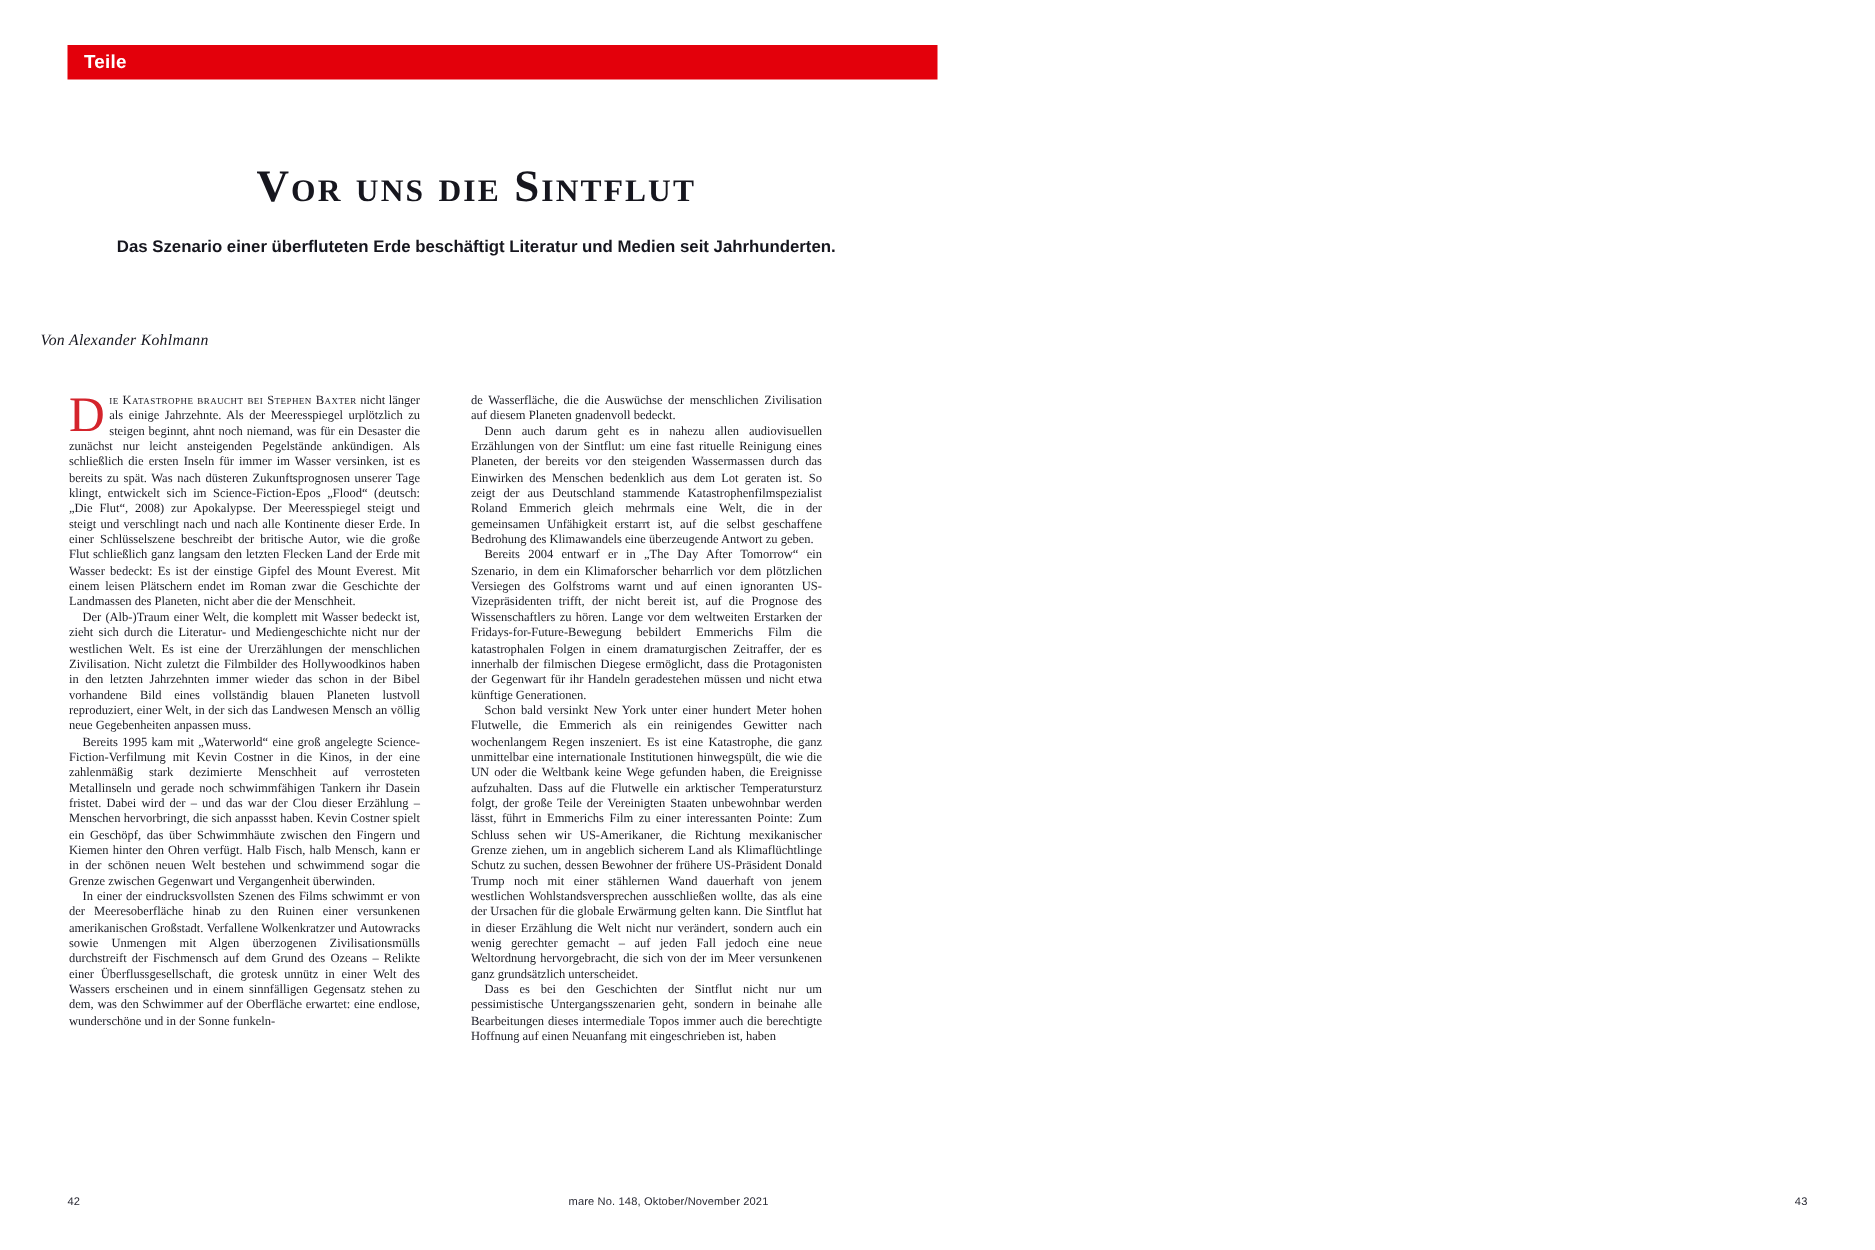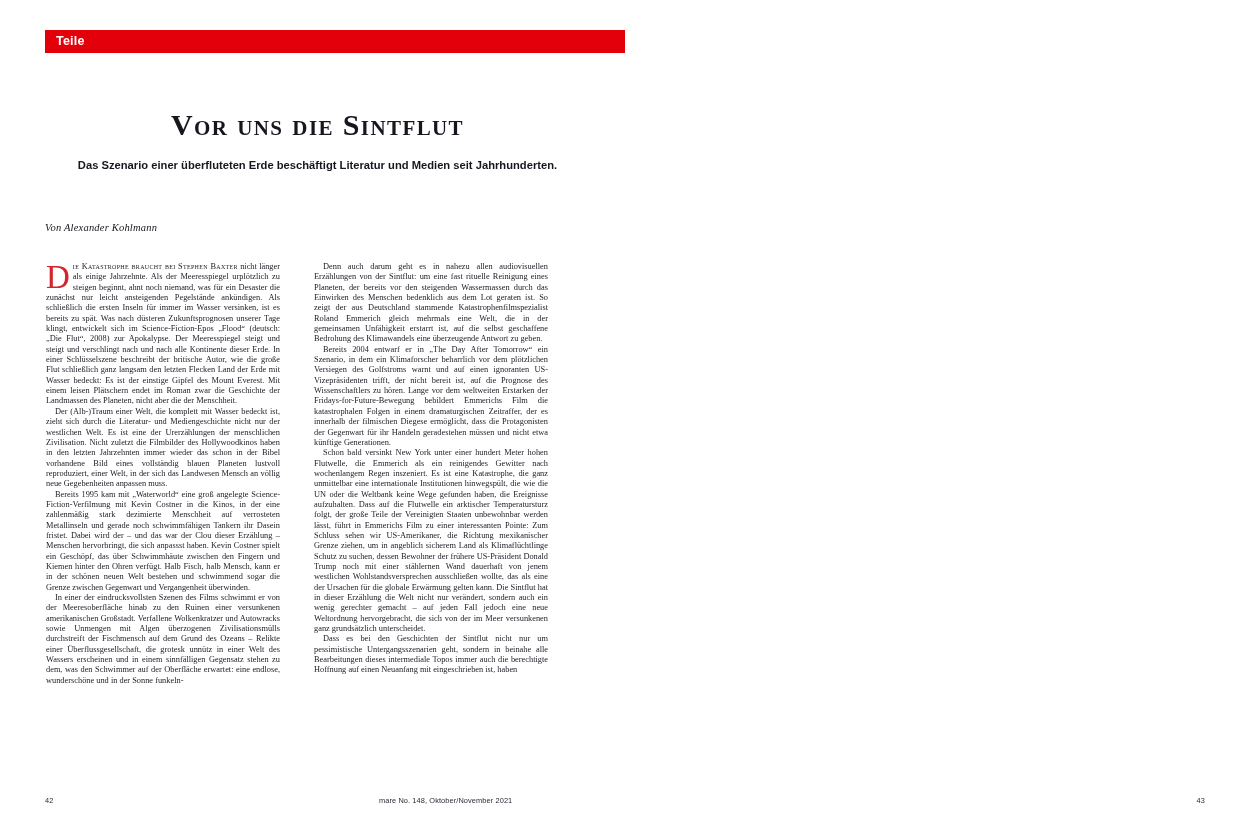--- a/index.html
+++ b/index.html
@@ -72,21 +72,21 @@
   .standfirst {
     font-family: "Liberation Sans", sans-serif;
     font-weight: bold;
     font-size: 11.2px;
     line-height: 15.5px;
     color: #16161e;
     margin: 16px;
   }
   .byline {
     position: absolute;
-    left: 45px;
+    left: 27px;
     top: 222px;
     font-family: "Liberation Serif", serif;
     font-style: italic;
     font-size: 10.5px;
     color: #16161e;
     letter-spacing: 0.2px;
   }
 
   
   .col {
@@ -160,20 +160,21 @@
     <div class="col col-1">
       <p class="first">
         <span class="dropcap">D</span><span class="smallcaps">ie Katastrophe braucht bei Stephen Baxter</span><span> nicht länger als einige Jahrzehnte. Als der Meeresspiegel urplötzlich zu steigen beginnt, ahnt noch niemand, was für ein Desaster die zunächst nur leicht ansteigenden Pegelstände ankündigen. Als schließlich die ersten Inseln für immer im Wasser versinken, ist es bereits zu spät. Was nach düsteren Zukunftsprognosen unserer Tage klingt, entwickelt sich im Science-Fiction-Epos „Flood“ (deutsch: „Die Flut“, 2008) zur Apokalypse. Der Meeresspiegel steigt und steigt und verschlingt nach und nach alle Kontinente dieser Erde. In einer Schlüsselszene beschreibt der britische Autor, wie die große Flut schließlich ganz langsam den letzten Flecken Land der Erde mit Wasser bedeckt: Es ist der einstige Gipfel des Mount Everest. Mit einem leisen Plätschern endet im Roman zwar die Geschichte der Landmassen des Planeten, nicht aber die der Menschheit.</span>
       </p>
       <p>Der (Alb-)Traum einer Welt, die komplett mit Wasser bedeckt ist, zieht sich durch die Literatur- und Mediengeschichte nicht nur der westlichen Welt. Es ist eine der Urerzählungen der menschlichen Zivilisation. Nicht zuletzt die Filmbilder des Hollywoodkinos haben in den letzten Jahrzehnten immer wieder das schon in der Bibel vorhandene Bild eines vollständig blauen Planeten lustvoll reproduziert, einer Welt, in der sich das Landwesen Mensch an völlig neue Gegebenheiten anpassen muss.</p>
       <p>Bereits 1995 kam mit „Waterworld“ eine groß angelegte Science-Fiction-Verfilmung mit Kevin Costner in die Kinos, in der eine zahlenmäßig stark dezimierte Menschheit auf verrosteten Metallinseln und gerade noch schwimmfähigen Tankern ihr Dasein fristet. Dabei wird der – und das war der Clou dieser Erzählung – Menschen hervorbringt, die sich anpassst haben. Kevin Costner spielt ein Geschöpf, das über Schwimmhäute zwischen den Fingern und Kiemen hinter den Ohren verfügt. Halb Fisch, halb Mensch, kann er in der schönen neuen Welt bestehen und schwimmend sogar die Grenze zwischen Gegenwart und Vergangenheit überwinden.</p>
       <p>In einer der eindrucksvollsten Szenen des Films schwimmt er von der Meeresoberfläche hinab zu den Ruinen einer versunkenen amerikanischen Großstadt. Verfallene Wolkenkratzer und Autowracks sowie Unmengen mit Algen überzogenen Zivilisationsmülls durchstreift der Fischmensch auf dem Grund des Ozeans – Relikte einer Überflussgesellschaft, die grotesk unnütz in einer Welt des Wassers erscheinen und in einem sinnfälligen Gegensatz stehen zu dem, was den Schwimmer auf der Oberfläche erwartet: eine endlose, wunderschöne und in der Sonne funkeln-</p>
     </div>
 
     <div class="col col-2">
+      <p class="first">de Wasserfläche, die die Auswüchse der menschlichen Zivilisation auf diesem Planeten gnadenvoll bedeckt.</p>
       <p>Denn auch darum geht es in nahezu allen audiovisuellen Erzählungen von der Sintflut: um eine fast rituelle Reinigung eines Planeten, der bereits vor den steigenden Wassermassen durch das Einwirken des Menschen bedenklich aus dem Lot geraten ist. So zeigt der aus Deutschland stammende Katastrophenfilmspezialist Roland Emmerich gleich mehrmals eine Welt, die in der gemeinsamen Unfähigkeit erstarrt ist, auf die selbst geschaffene Bedrohung des Klimawandels eine überzeugende Antwort zu geben.</p>
       <p>Bereits 2004 entwarf er in „The Day After Tomorrow“ ein Szenario, in dem ein Klimaforscher beharrlich vor dem plötzlichen Versiegen des Golfstroms warnt und auf einen ignoranten US-Vizepräsidenten trifft, der nicht bereit ist, auf die Prognose des Wissenschaftlers zu hören. Lange vor dem weltweiten Erstarken der Fridays-for-Future-Bewegung bebildert Emmerichs Film die katastrophalen Folgen in einem dramaturgischen Zeitraffer, der es innerhalb der filmischen Diegese ermöglicht, dass die Protagonisten der Gegenwart für ihr Handeln geradestehen müssen und nicht etwa künftige Generationen.</p>
       <p>Schon bald versinkt New York unter einer hundert Meter hohen Flutwelle, die Emmerich als ein reinigendes Gewitter nach wochenlangem Regen inszeniert. Es ist eine Katastrophe, die ganz unmittelbar eine internationale Institutionen hinwegspült, die wie die UN oder die Weltbank keine Wege gefunden haben, die Ereignisse aufzuhalten. Dass auf die Flutwelle ein arktischer Temperatursturz folgt, der große Teile der Vereinigten Staaten unbewohnbar werden lässt, führt in Emmerichs Film zu einer interessanten Pointe: Zum Schluss sehen wir US-Amerikaner, die Richtung mexikanischer Grenze ziehen, um in angeblich sicherem Land als Klimaflüchtlinge Schutz zu suchen, dessen Bewohner der frühere US-Präsident Donald Trump noch mit einer stählernen Wand dauerhaft von jenem westlichen Wohlstandsversprechen ausschließen wollte, das als eine der Ursachen für die globale Erwärmung gelten kann. Die Sintflut hat in dieser Erzählung die Welt nicht nur verändert, sondern auch ein wenig gerechter gemacht – auf jeden Fall jedoch eine neue Weltordnung hervorgebracht, die sich von der im Meer versunkenen ganz grundsätzlich unterscheidet.</p>
       <p>Dass es bei den Geschichten der Sintflut nicht nur um pessimistische Untergangsszenarien geht, sondern in beinahe alle Bearbeitungen dieses intermediale Topos immer auch die berechtigte Hoffnung auf einen Neuanfang mit eingeschrieben ist, haben</p>
     </div>
 
     <div class="footer folio-left">42</div>
     <div class="footer credit-left">mare No. 148, Oktober/November 2021</div>
   </div>
 

